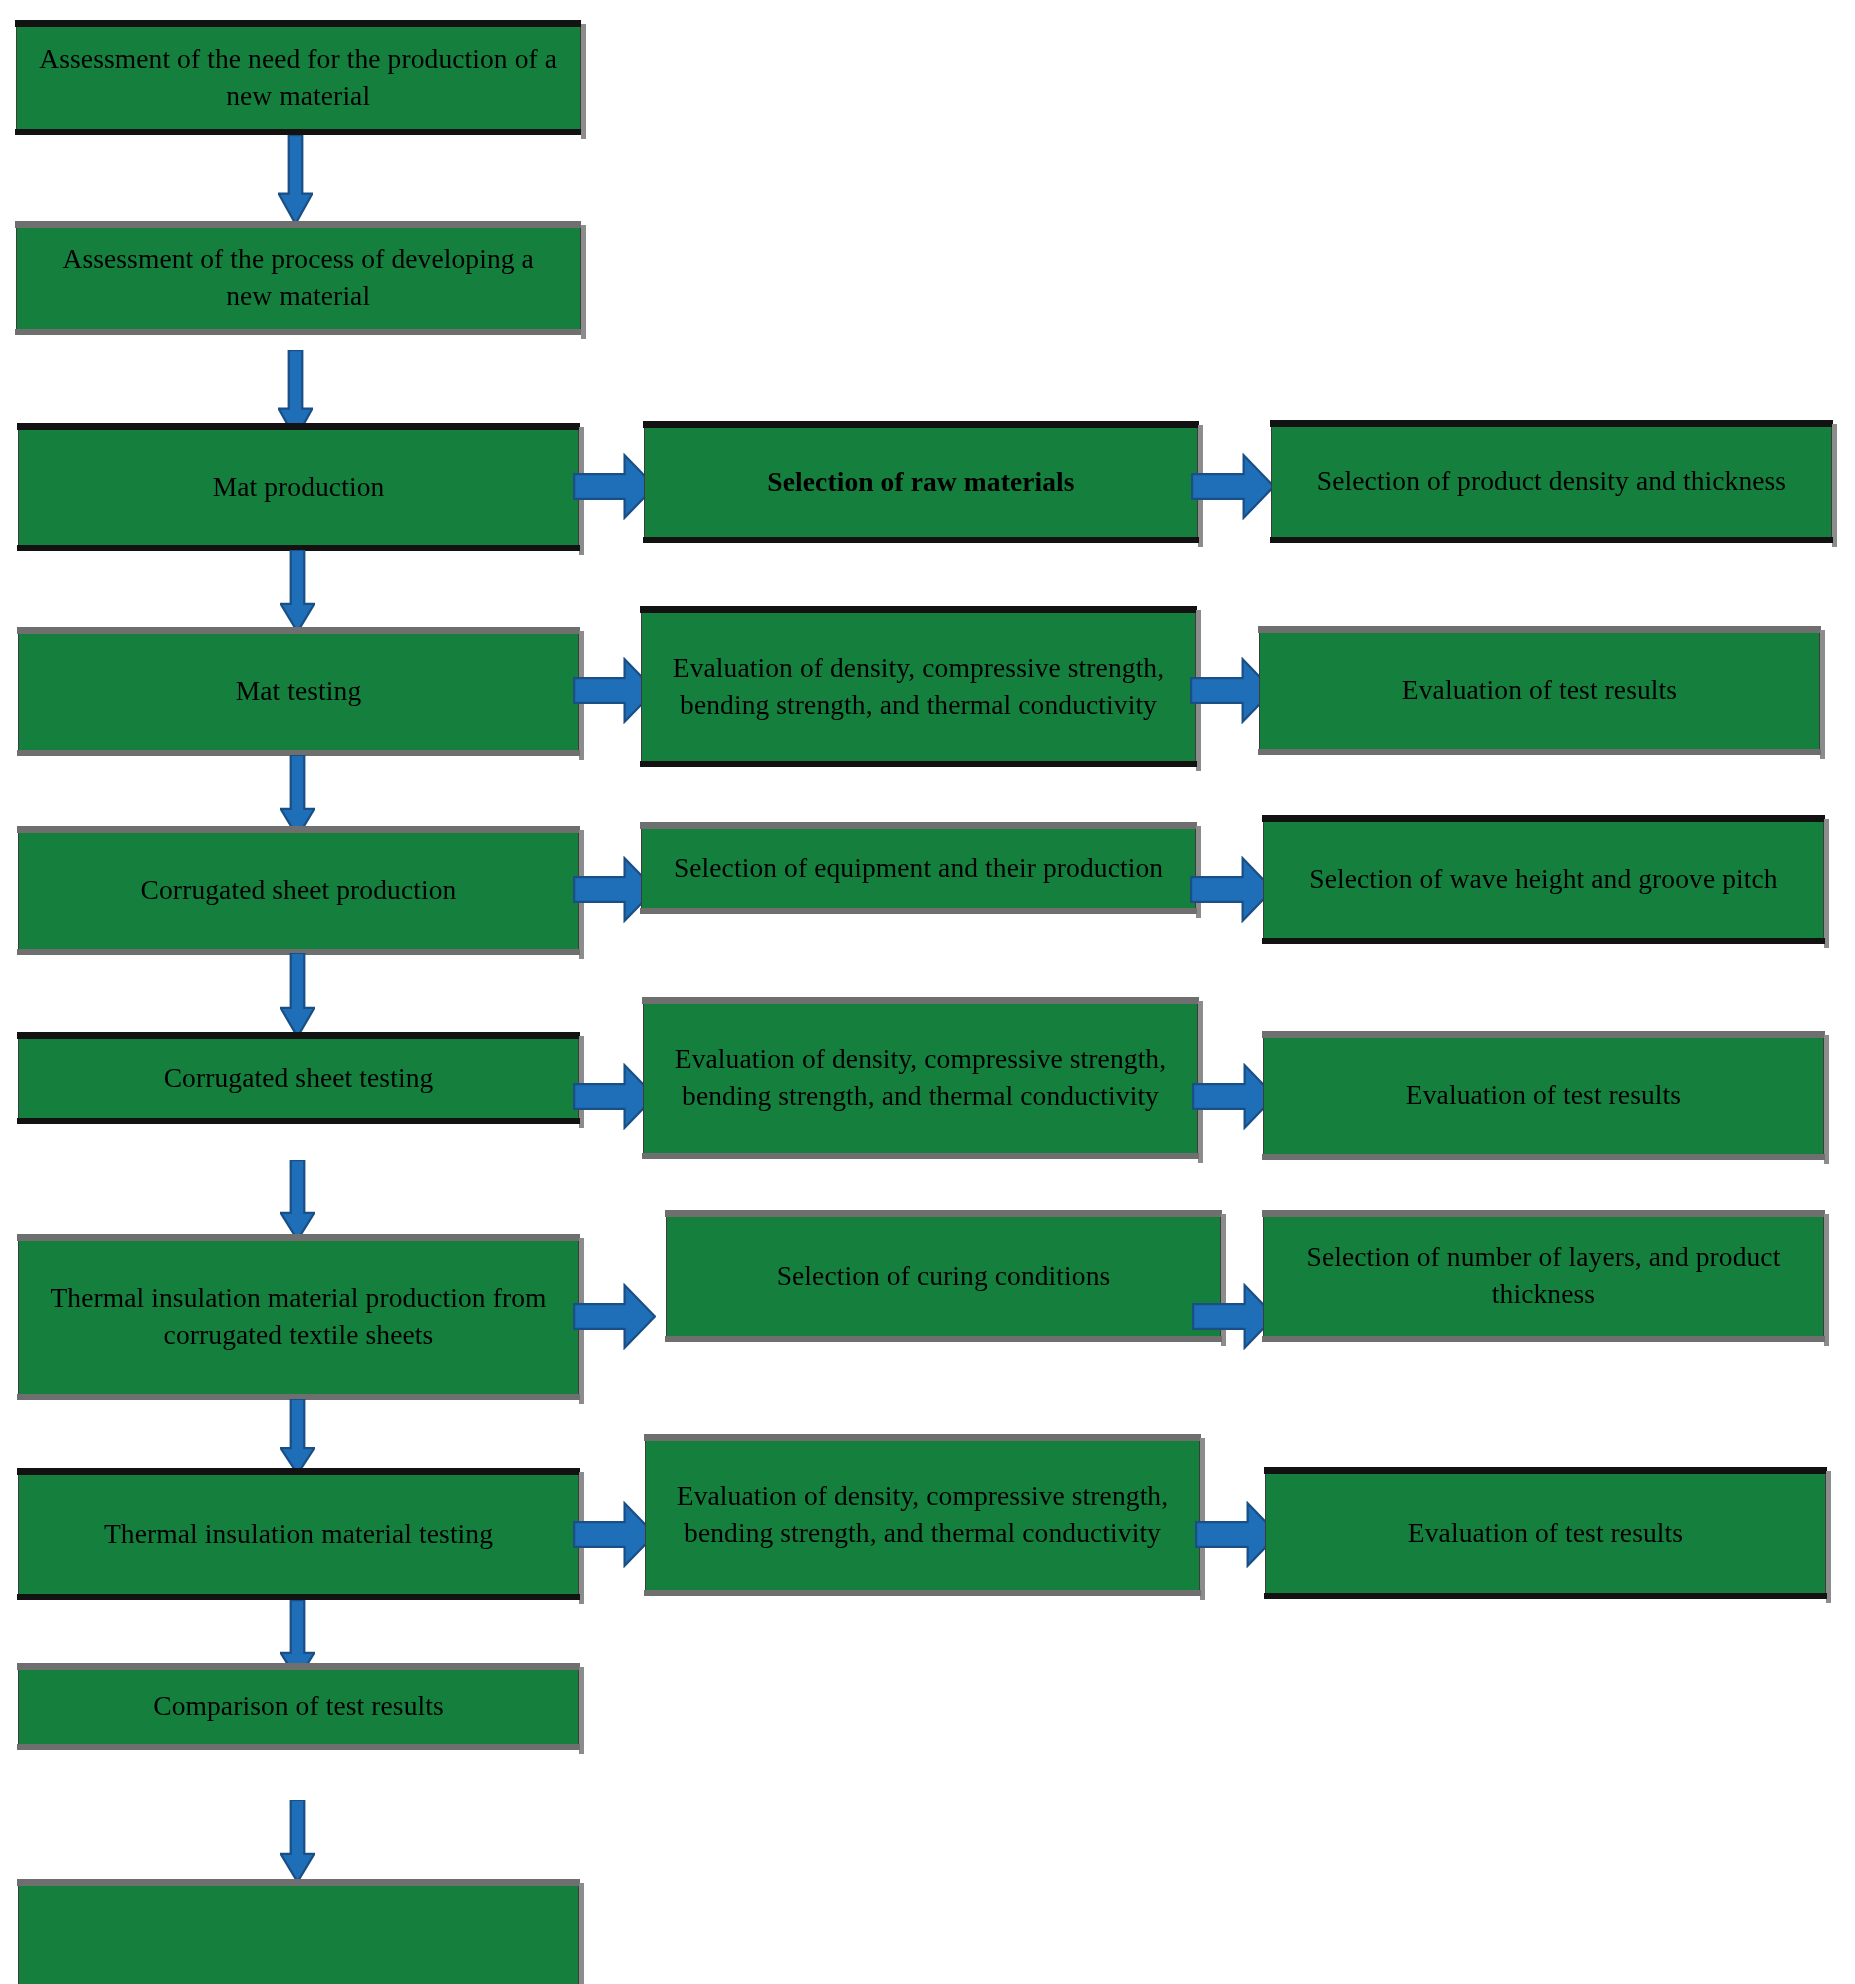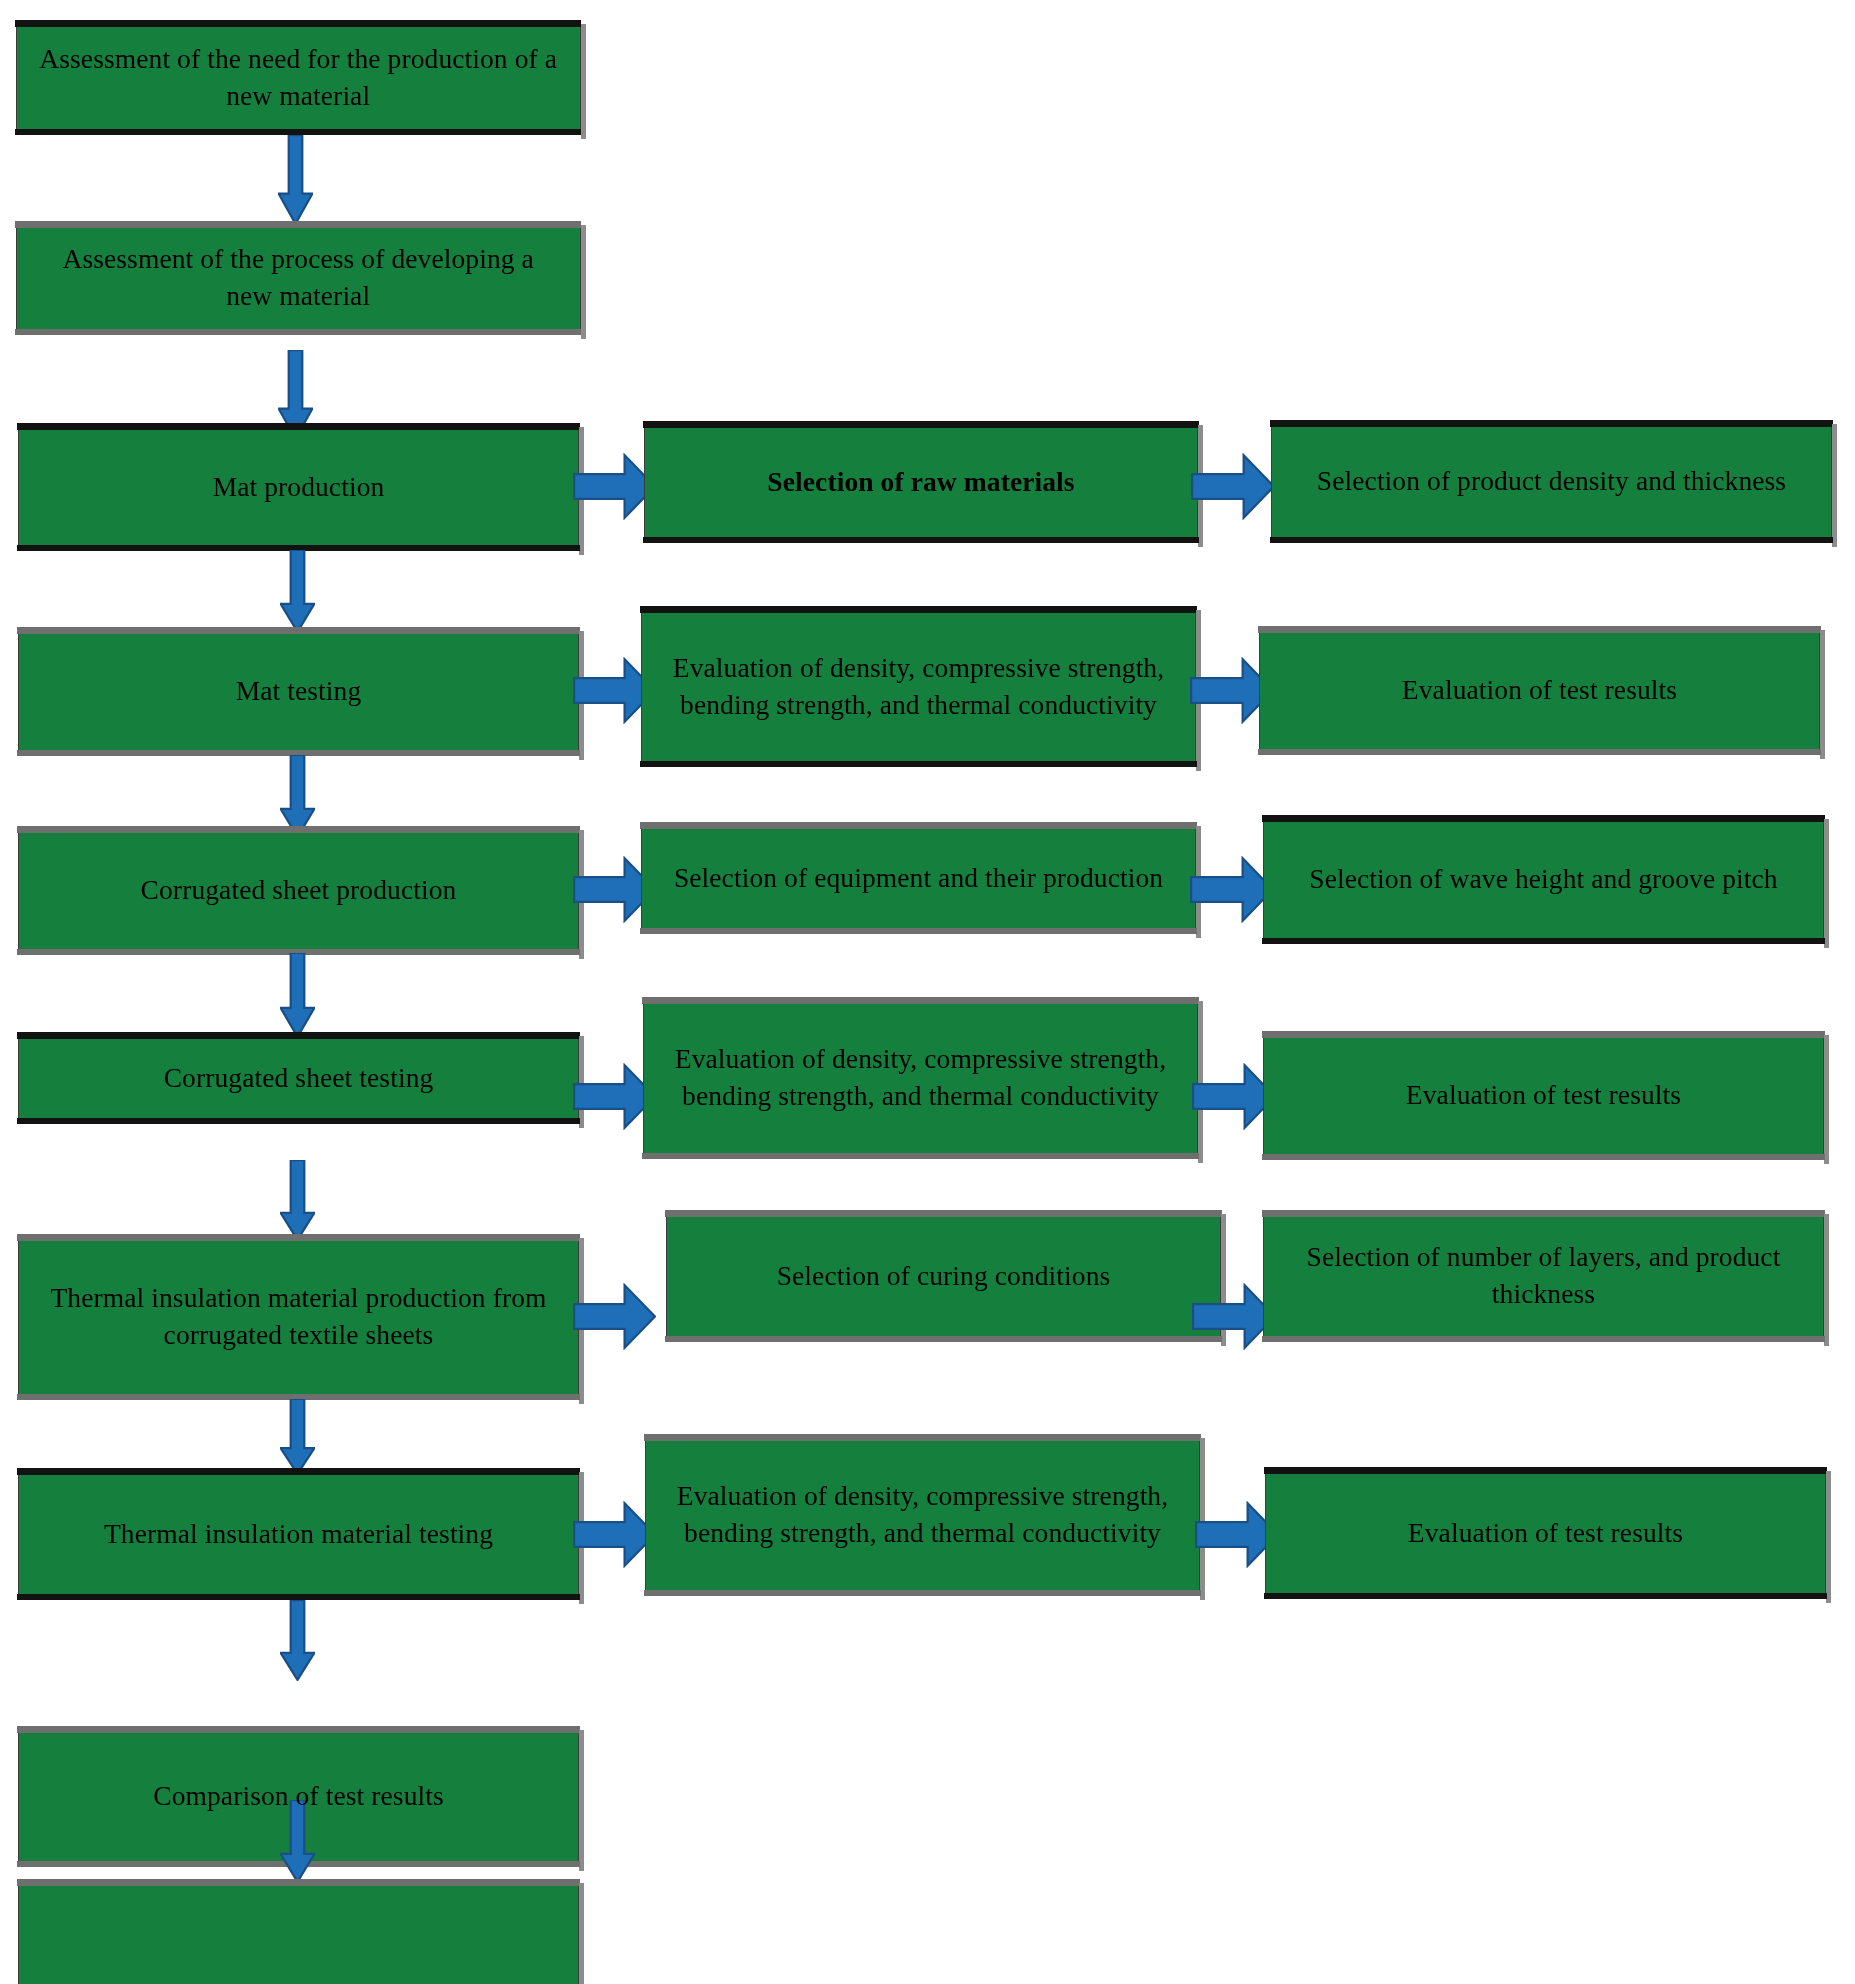--- a/index.html
+++ b/index.html
@@ -178,21 +178,21 @@
     <span class="shadow-r"></span>
     <span class="txt">Corrugated sheet production</span>
   </div>
 
   <div class="arrow-right" style="left:573px; top:856px; width:83px;">
     <svg viewBox="0 0 148 120" preserveAspectRatio="none">
       <polygon points="2,38 92,38 92,4 146,60 92,116 92,82 2,82" fill="#1f6fb8" stroke="#1a4f86" stroke-width="4"></polygon>
     </svg>
   </div>
 
-  <div class="box" style="left:641px; top:823px; width:555px; height:110px;">
+  <div class="box" style="left:641px; top:823px; width:555px; height:90px;">
     <span class="shadow-r"></span>
     <span class="txt">Selection of equipment and their production</span>
   </div>
 
   <div class="arrow-right" style="left:1190px; top:856px; width:84px;">
     <svg viewBox="0 0 150 120" preserveAspectRatio="none">
       <polygon points="2,38 94,38 94,4 148,60 94,116 94,82 2,82" fill="#1f6fb8" stroke="#1a4f86" stroke-width="4"></polygon>
     </svg>
   </div>
 
@@ -299,21 +299,21 @@
     <span class="shadow-r"></span>
     <span class="txt">Evaluation of test results</span>
   </div>
 
   <div class="arrow-down" style="left:280px; top:1600px; height:81px;">
     <svg viewBox="0 0 62 144" preserveAspectRatio="none">
       <polygon points="19,0 43,0 43,94 61,94 31,142 1,94 19,94" fill="#1f6fb8" stroke="#1a4f86" stroke-width="4"></polygon>
     </svg>
   </div>
 
-  <div class="box" style="left:18px; top:1727px; width:561px; height:139px;">
+  <div class="box" style="left:18px; top:1664px; width:561px; height:85px;">
     <span class="shadow-r"></span>
     <span class="txt">Comparison of test results</span>
   </div>
 
   <div class="arrow-down" style="left:280px; top:1800px; height:83px;">
     <svg viewBox="0 0 62 148" preserveAspectRatio="none">
       <polygon points="19,0 43,0 43,96 61,96 31,146 1,96 19,96" fill="#1f6fb8" stroke="#1a4f86" stroke-width="4"></polygon>
     </svg>
   </div>
 

